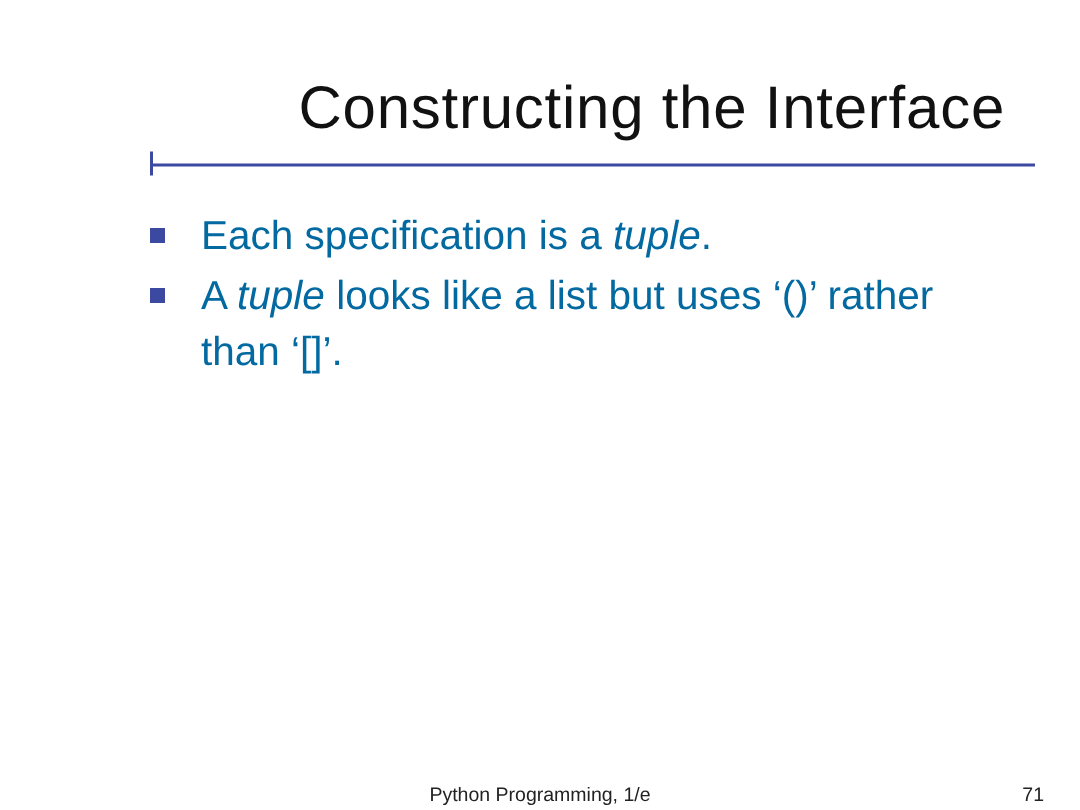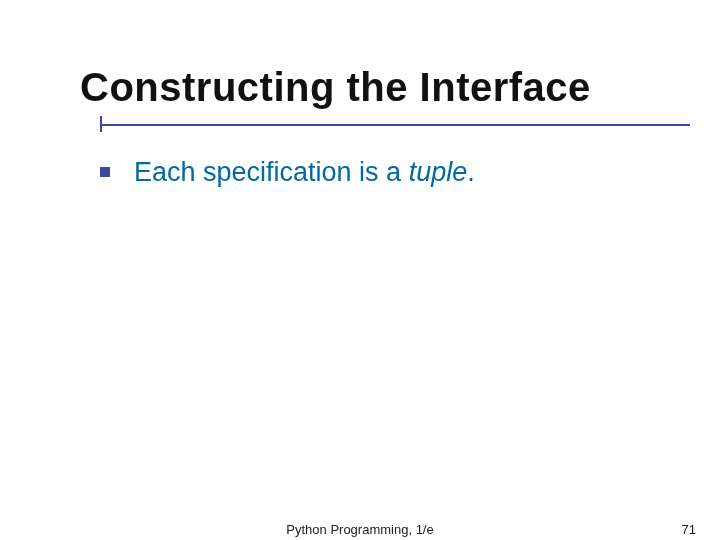--- a/index.html
+++ b/index.html
@@ -15,23 +15,24 @@
   .slide {
     width: 720px;
     height: 540px;
     box-sizing: border-box;
     padding: 50px 50px 0 80px;
     position: relative;
   }
   .title {
     font-size: 40px;
     color: #111;
-    font-weight: 700;
-    margin: 15px 0 6px 0;
+    font-weight: 400;
+    margin: 0 0 6px 0;
     letter-spacing: 0.5px;
+    text-align: right;
   }
   .title-rule {
     position: relative;
     height: 20px;
     margin-bottom: 18px;
   }
   .title-rule .line {
     position: absolute;
     left: 20px;
     right: -20px;
@@ -103,20 +104,23 @@
   <div class="title-rule">
     <div class="tick"></div>
     <div class="line"></div>
   </div>
 
   <div class="body">
     <ul class="bullets">
       <li>
         <span>Each specification is a </span><span class="it">tuple</span><span>.</span>
       </li>
+      <li>
+        <span>A </span><span class="it">tuple</span><span> looks like a list but uses ‘()’ rather than ‘[]’.</span>
+      </li>
     </ul>
   </div>
 
   <div class="footer">
     <div class="center">Python Programming, 1/e</div>
     <div class="pagenum">71</div>
   </div>
 
 </div>
 

